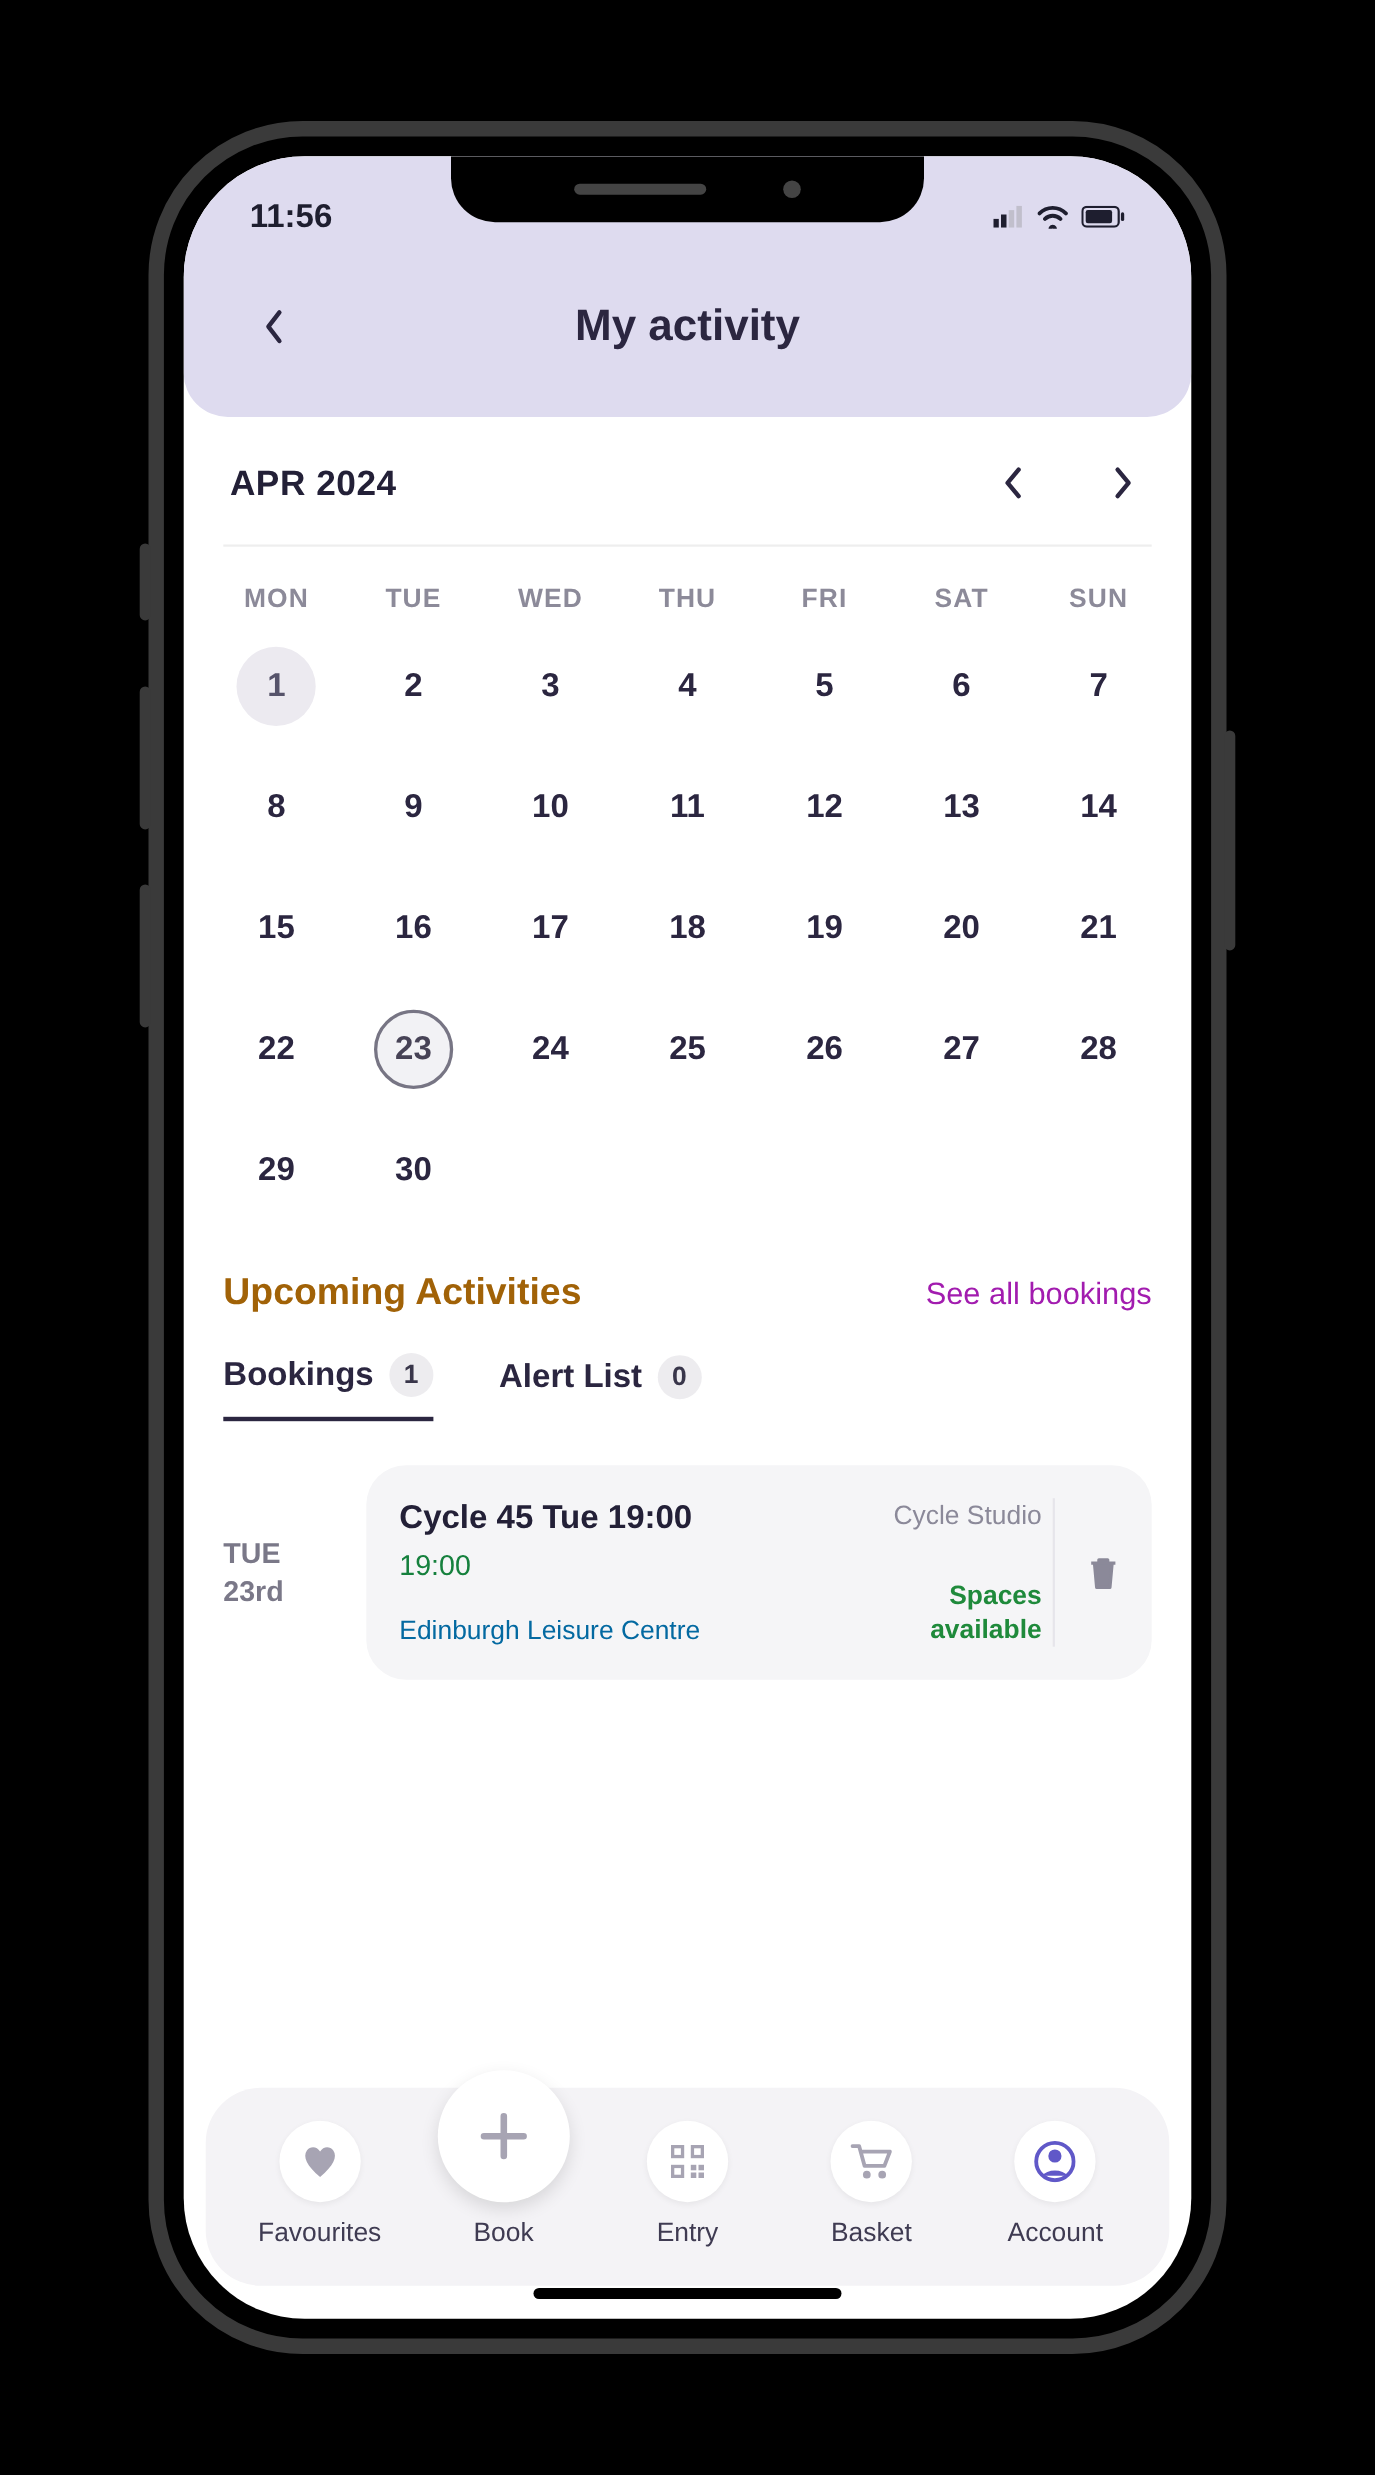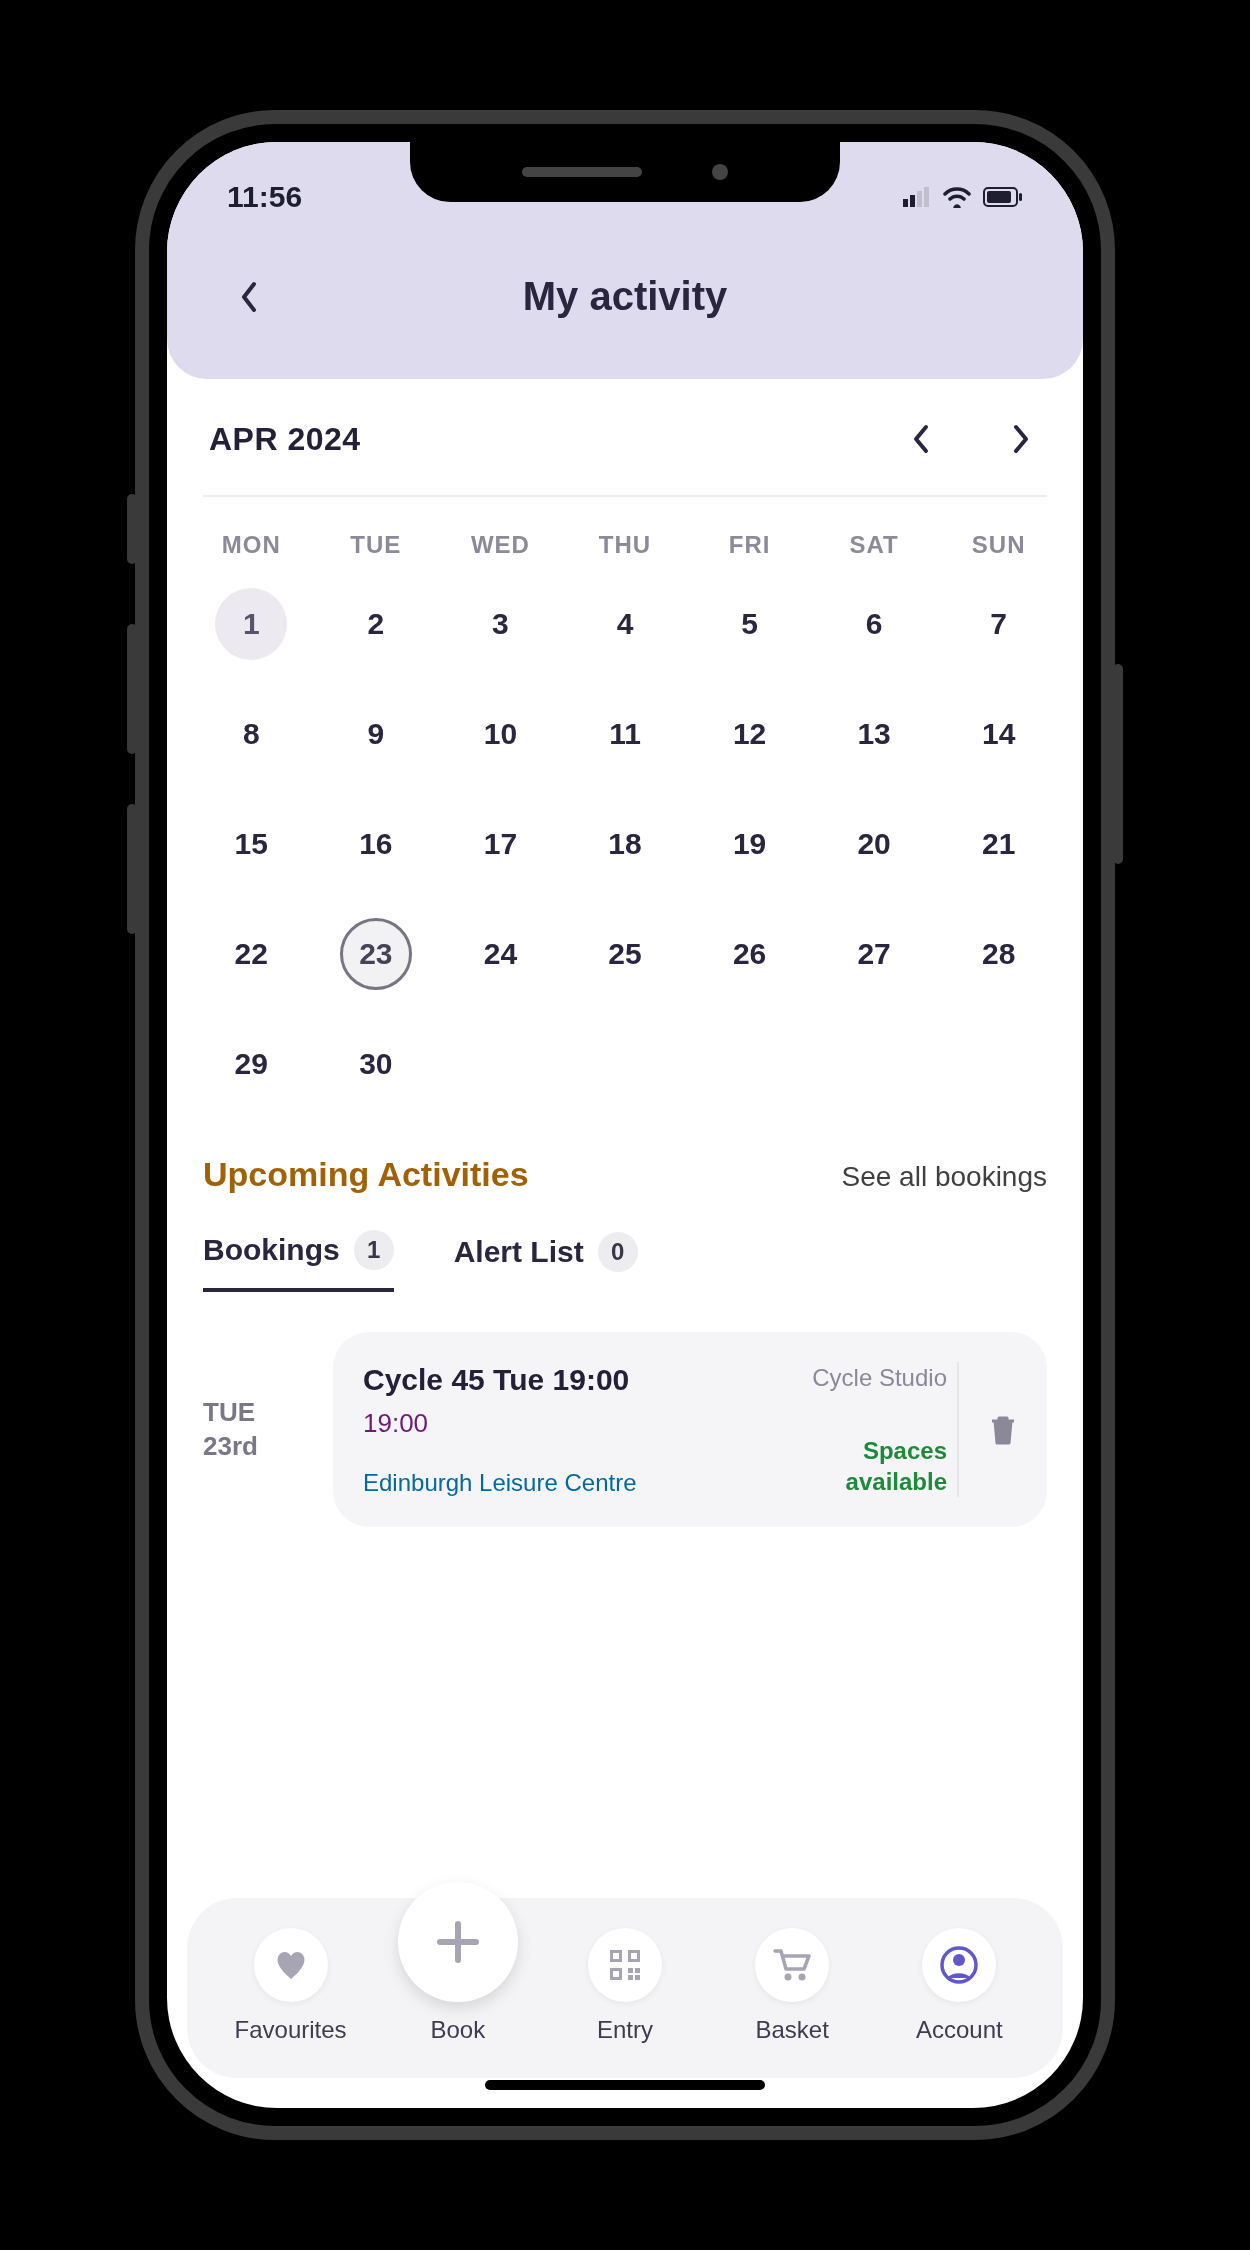--- a/index.html
+++ b/index.html
@@ -138,21 +138,21 @@
     border: 3px solid #777584;
     color: #474356;
   }
 
   
   .upcoming-head {
     margin-top: 36px;
     display:flex; justify-content: space-between; align-items: baseline;
   }
   .upcoming-title { font-size: 34px; font-weight: 800; color: #a16207; }
-  .see-all { font-size: 28px; color: #404040; cursor:pointer; }
+  .see-all { font-size: 28px; color: #a21caf; cursor:pointer; }
 
   .tabs { display:flex; gap: 60px; margin-top: 36px; }
   .tab {
     display:flex; align-items: center; gap: 14px;
     font-size: 30px; font-weight: 600; color: #2b2640;
     padding-bottom: 18px;
     cursor:pointer;
   }
   .tab .badge {
     background: #edecef; color:#39364a;
@@ -174,21 +174,21 @@
   .booking-card {
     flex:1;
     background:#f5f5f7;
     border-radius: 36px;
     display:flex;
     padding: 30px 0 30px 30px;
     position: relative;
   }
   .booking-main { flex:1; padding-right: 14px;}
   .booking-title { font-size: 30px; font-weight: 800; color:#232037; line-height:1.2;}
-  .booking-time { margin-top: 10px; font-size: 26px; color:#701a75; }
+  .booking-time { margin-top: 10px; font-size: 26px; color:#15803d; }
   .booking-venue { margin-top: 30px; font-size: 24px; color:#0369a1; }
   .booking-side {
     width: 160px;
     text-align:right;
     padding-right: 10px;
     display:flex; flex-direction:column; justify-content:space-between;
   }
   .booking-room { font-size: 24px; color:#8b8999; line-height:1.3; }
   .booking-status { font-size: 24px; color:#1f8a3b; font-weight:700; line-height:1.3; margin-top:20px;}
   .booking-trash {

